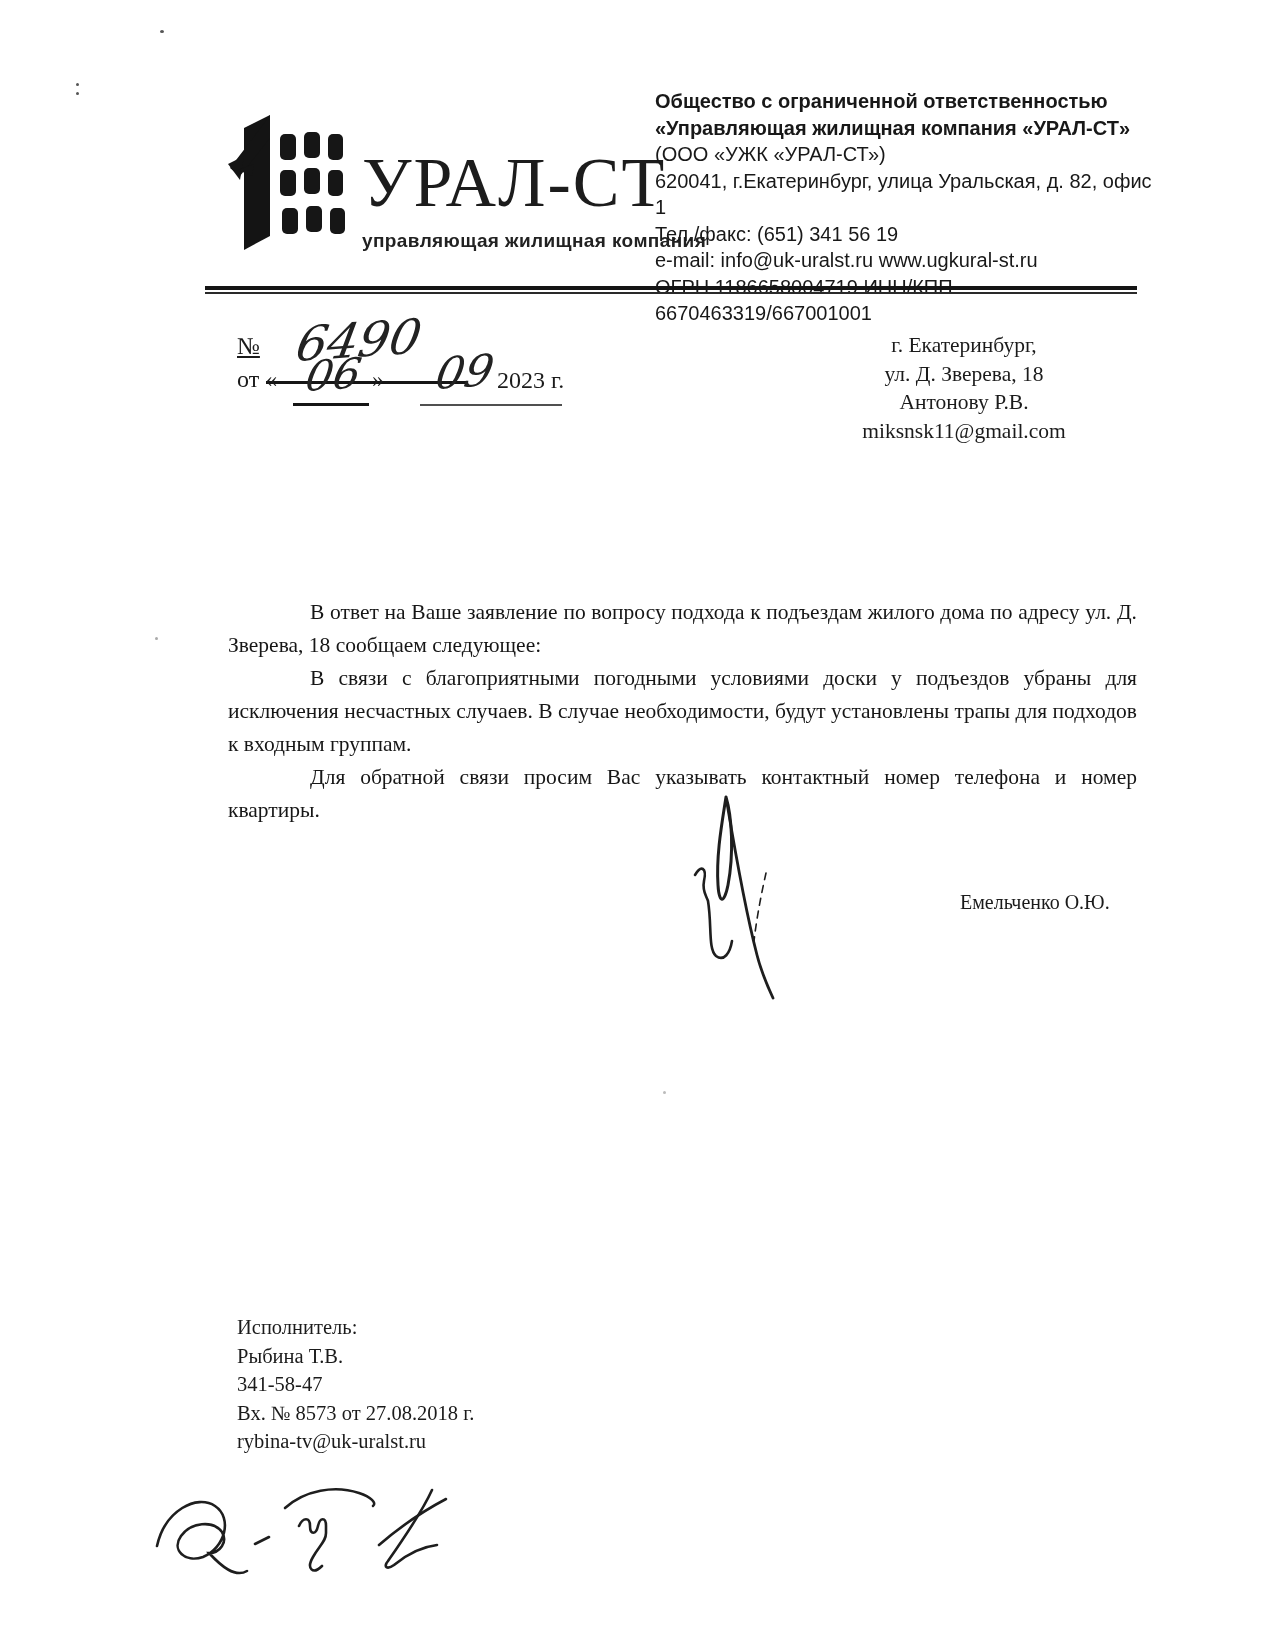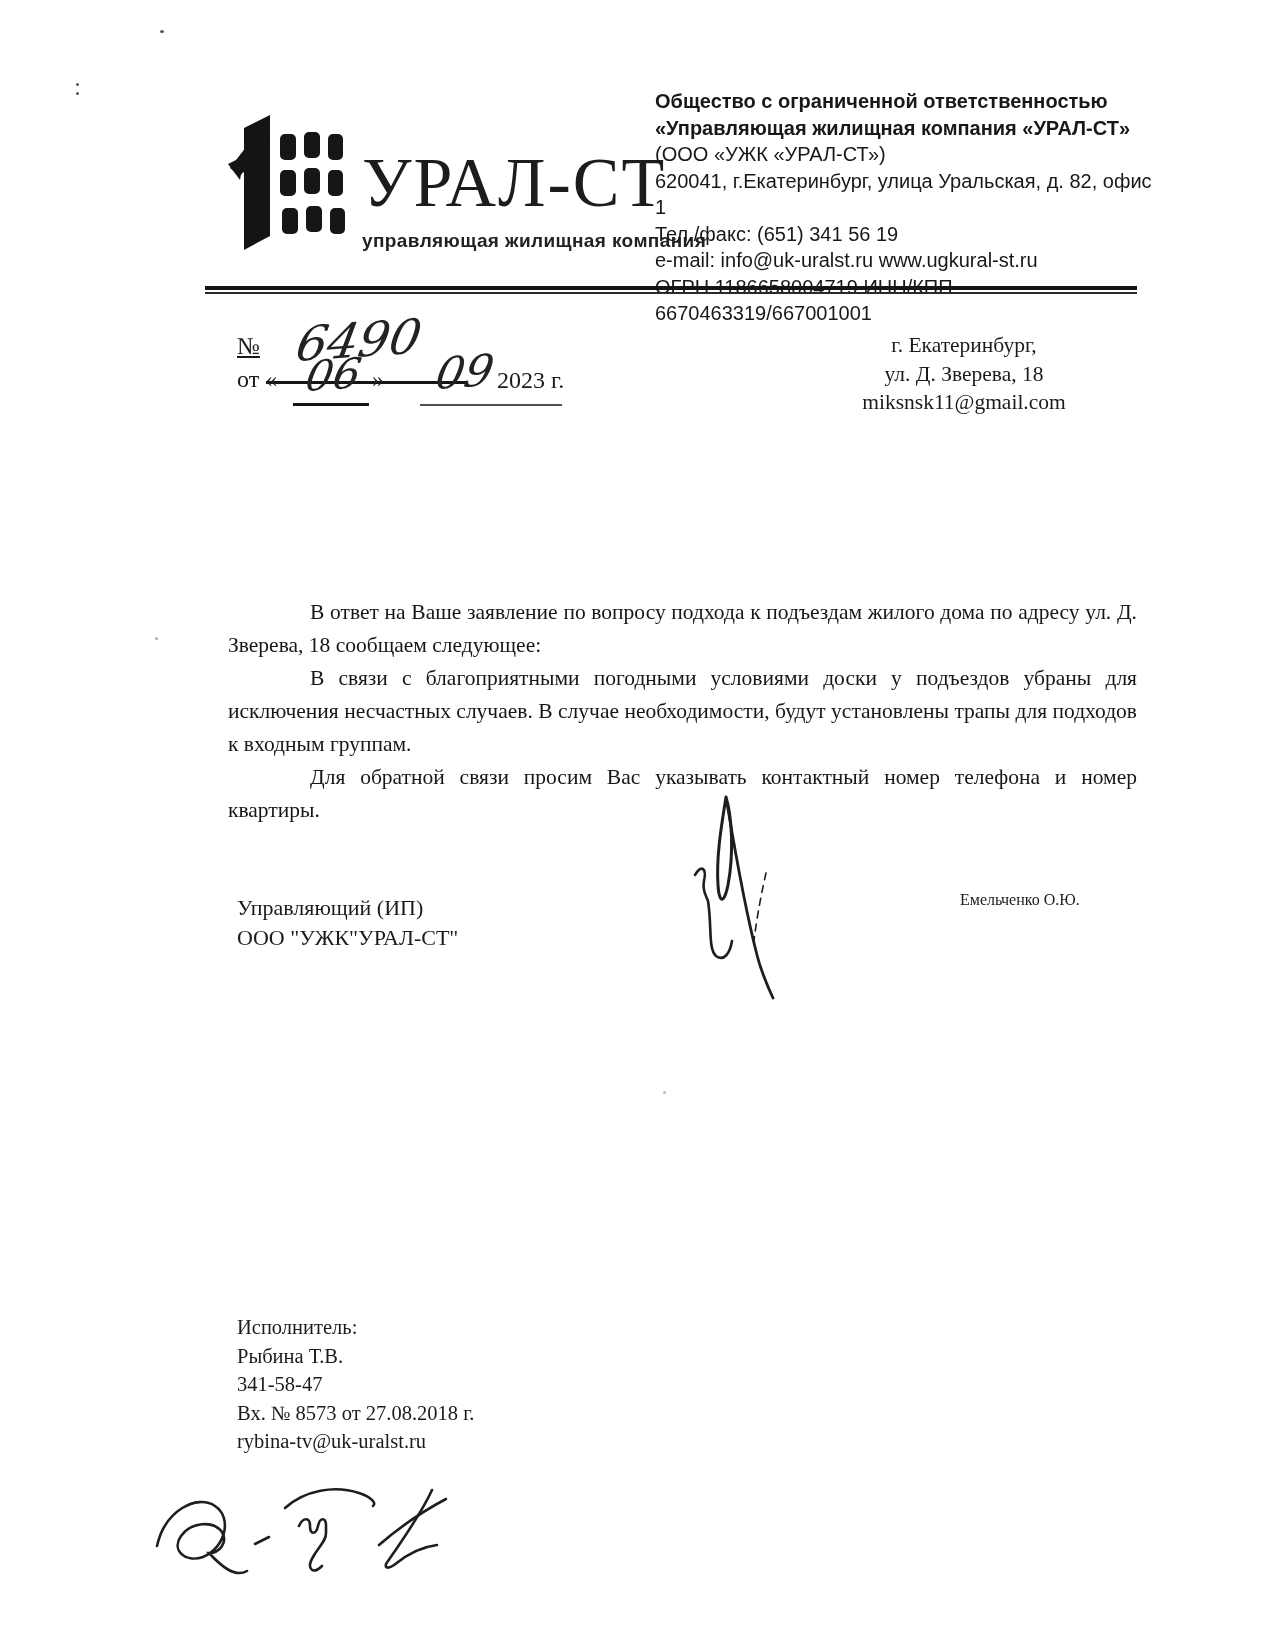--- a/index.html
+++ b/index.html
@@ -62,21 +62,21 @@
   }
   .body-text p{margin:0;text-align:justify;text-indent:82px;}
 
   
   .sig-left{
     position:absolute;left:237px;top:893px;
     font-family:"Liberation Serif",serif;font-size:22px;line-height:30px;color:#1b1b1b;
   }
   .sig-right{
     position:absolute;left:960px;top:891px;
-    font-family:"Liberation Serif",serif;font-size:16px;color:#1b1b1b;white-space:nowrap;
+    font-family:"Liberation Serif",serif;font-size:20px;color:#1b1b1b;white-space:nowrap;
   }
   .sig-mid{position:absolute;left:638px;top:783px;width:185px;height:220px;}
 
   
   .executor{
     position:absolute;left:237px;top:1313px;
     font-family:"Liberation Serif",serif;font-size:20.5px;
     line-height:28.5px;color:#1b1b1b;
   }
   .scribble{position:absolute;left:143px;top:1448px;width:315px;height:145px;}
@@ -146,33 +146,30 @@
   <span class="ref-label hw" style="left:302px;top:352px;font-size:42px;">06</span>
   <div class="uline" style="left:293px;top:403px;width:76px;height:2.5px;"></div>
   <span class="ref-label serif" style="left:372px;top:366px;">»</span>
   <span class="ref-label hw" style="left:432px;top:348px;font-size:44px;">09</span>
   <div class="uline" style="left:420px;top:404px;width:142px;height:2px;opacity:.75;"></div>
   <span class="ref-label serif" style="left:497px;top:367px;">2023 г.</span>
 
   <div class="recipient">
     <div>г. Екатеринбург,</div>
     <div>ул. Д. Зверева, 18</div>
+    <div>Антонову Р.В.</div>
     <div>miksnsk11@gmail.com</div>
   </div>
 
   <div class="body-text">
     <p>В ответ на Ваше заявление по вопросу подхода к подъездам жилого дома по адресу ул. Д. Зверева, 18  сообщаем следующее:</p>
     <p>В связи с благоприятными погодными условиями доски у подъездов убраны для исключения несчастных случаев. В случае необходимости, будут установлены трапы для подходов к входным группам.</p>
     <p>Для обратной связи просим Вас указывать контактный номер телефона и номер квартиры.</p>
   </div>
 
-  <div class="sig-left">
-    <div>Управляющий (ИП)</div>
-    <div>ООО "УЖК"УРАЛ-СТ"</div>
-  </div>
 
   <svg class="sig-mid" viewBox="0 0 185 220">
     <g fill="none" stroke="#1e1e1e" stroke-linecap="round">
       <path d="M88 14 C 84 40 78 72 80 102 C 81 120 86 122 90 102 C 96 70 94 34 88 14" stroke-width="3"></path>
       <path d="M57 92 C 63 82 69 84 66 98 C 64 108 68 112 70 118 C 74 142 70 166 78 173 C 86 179 92 170 94 158" stroke-width="2.6"></path>
       <path d="M89 20 C 96 62 106 122 119 172 C 123 188 129 202 135 215" stroke-width="2.8"></path>
       <path d="M128 90 C 124 108 119 132 116 158" stroke-width="1.6" stroke-dasharray="7 6"></path>
     </g>
   </svg>
 

